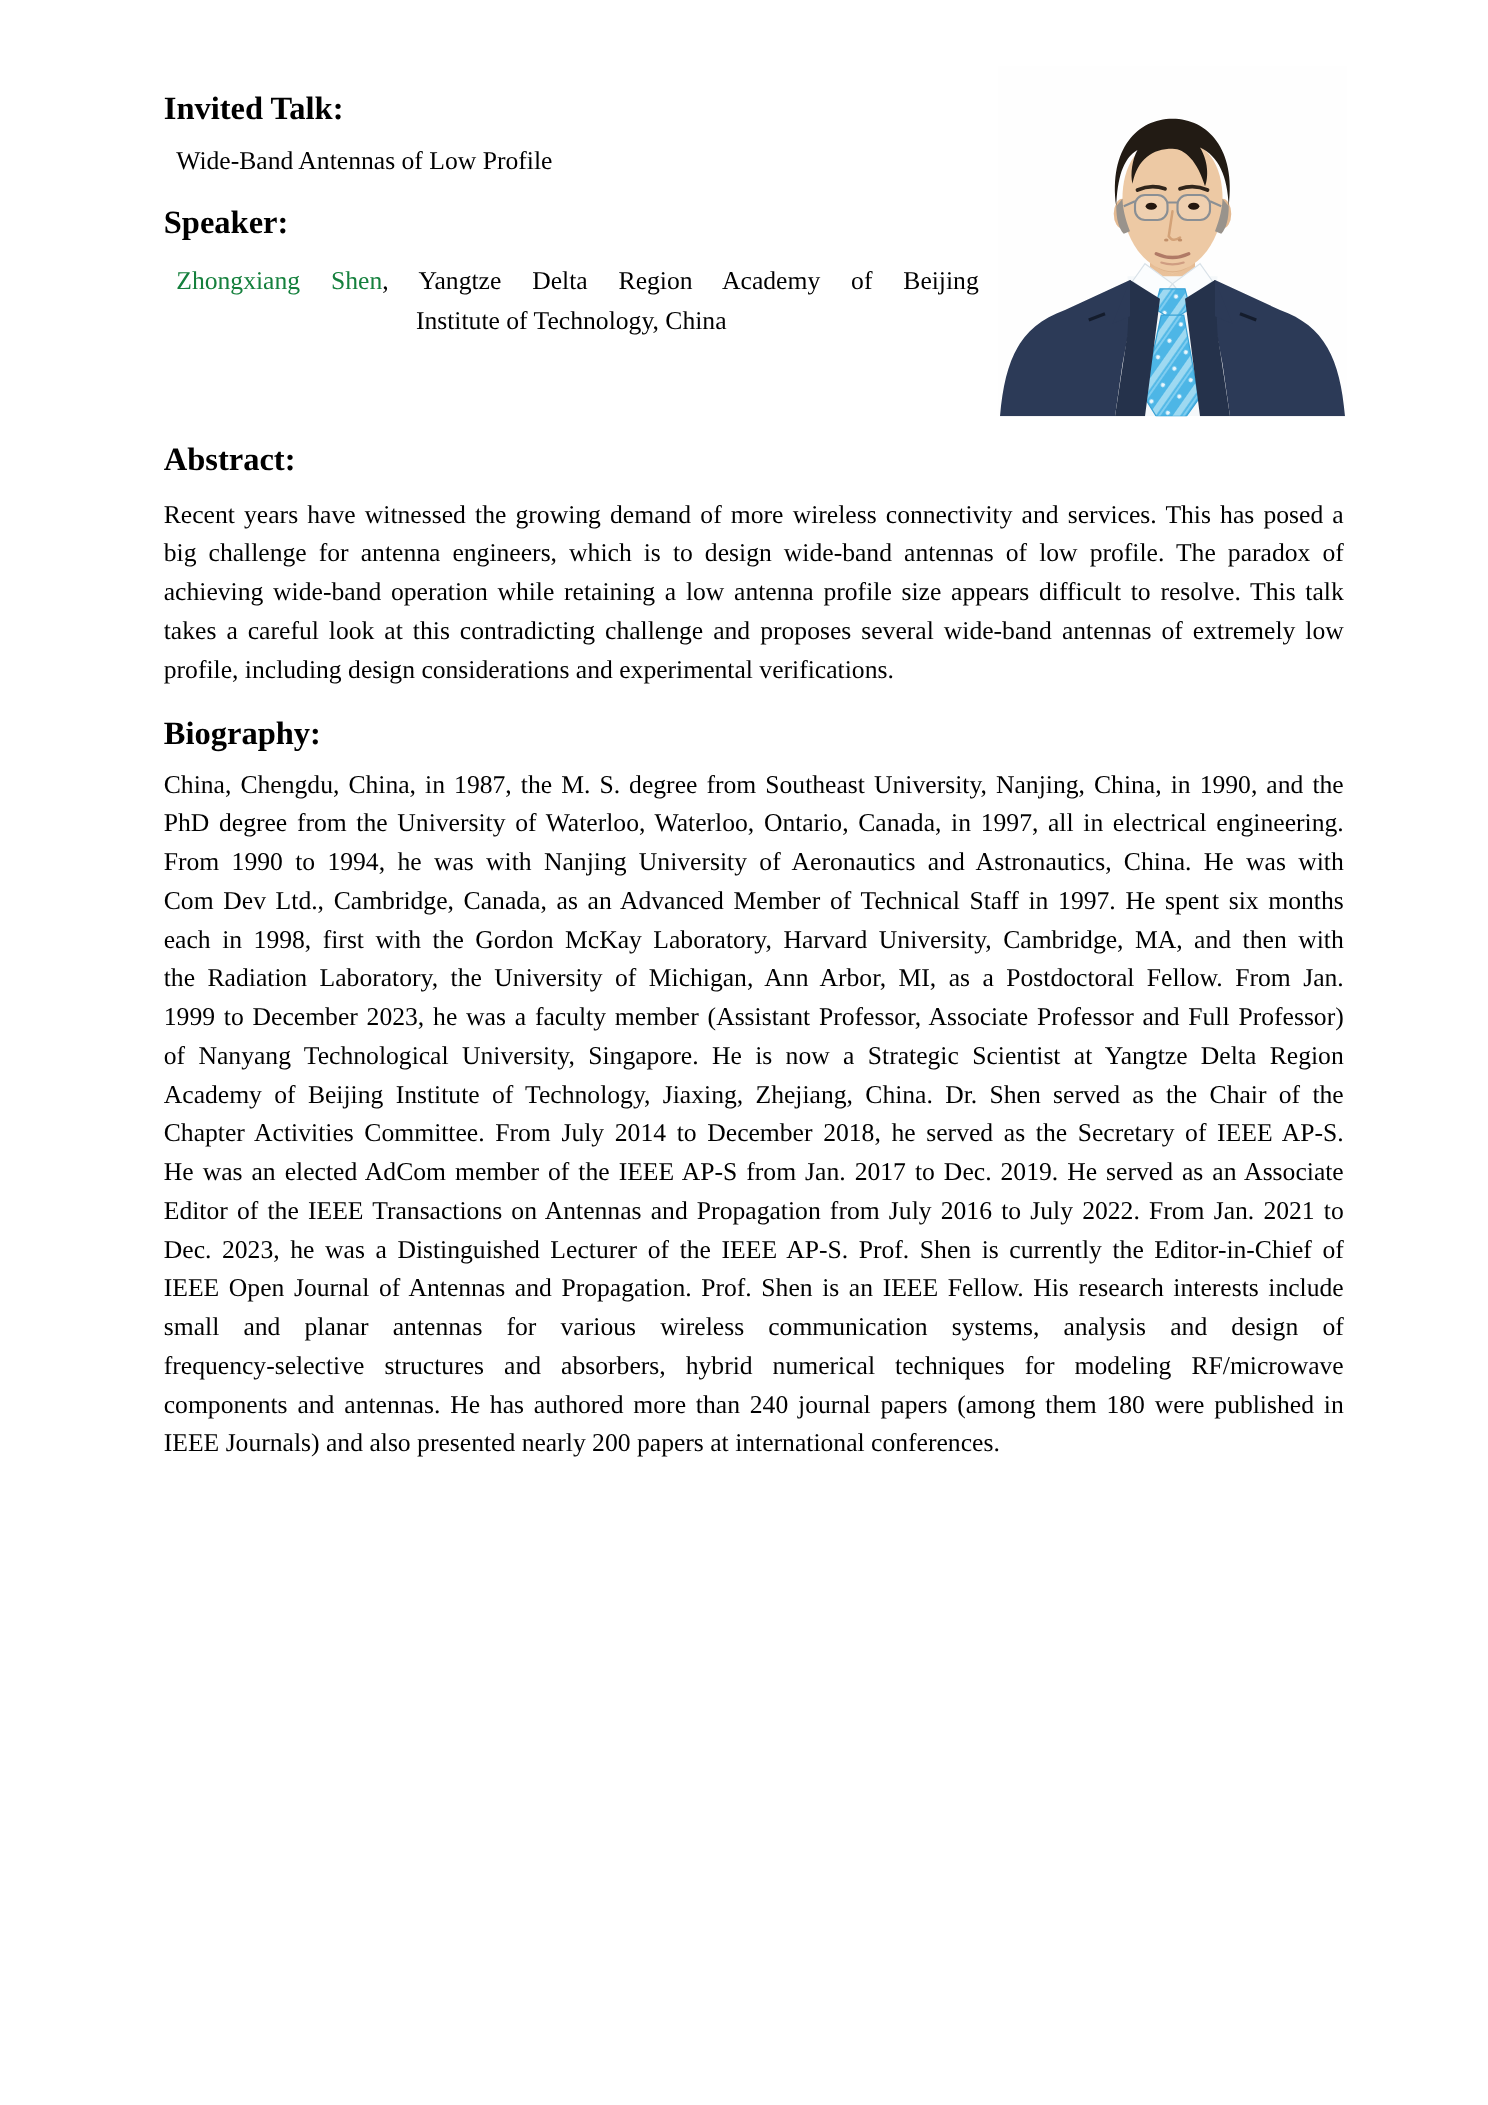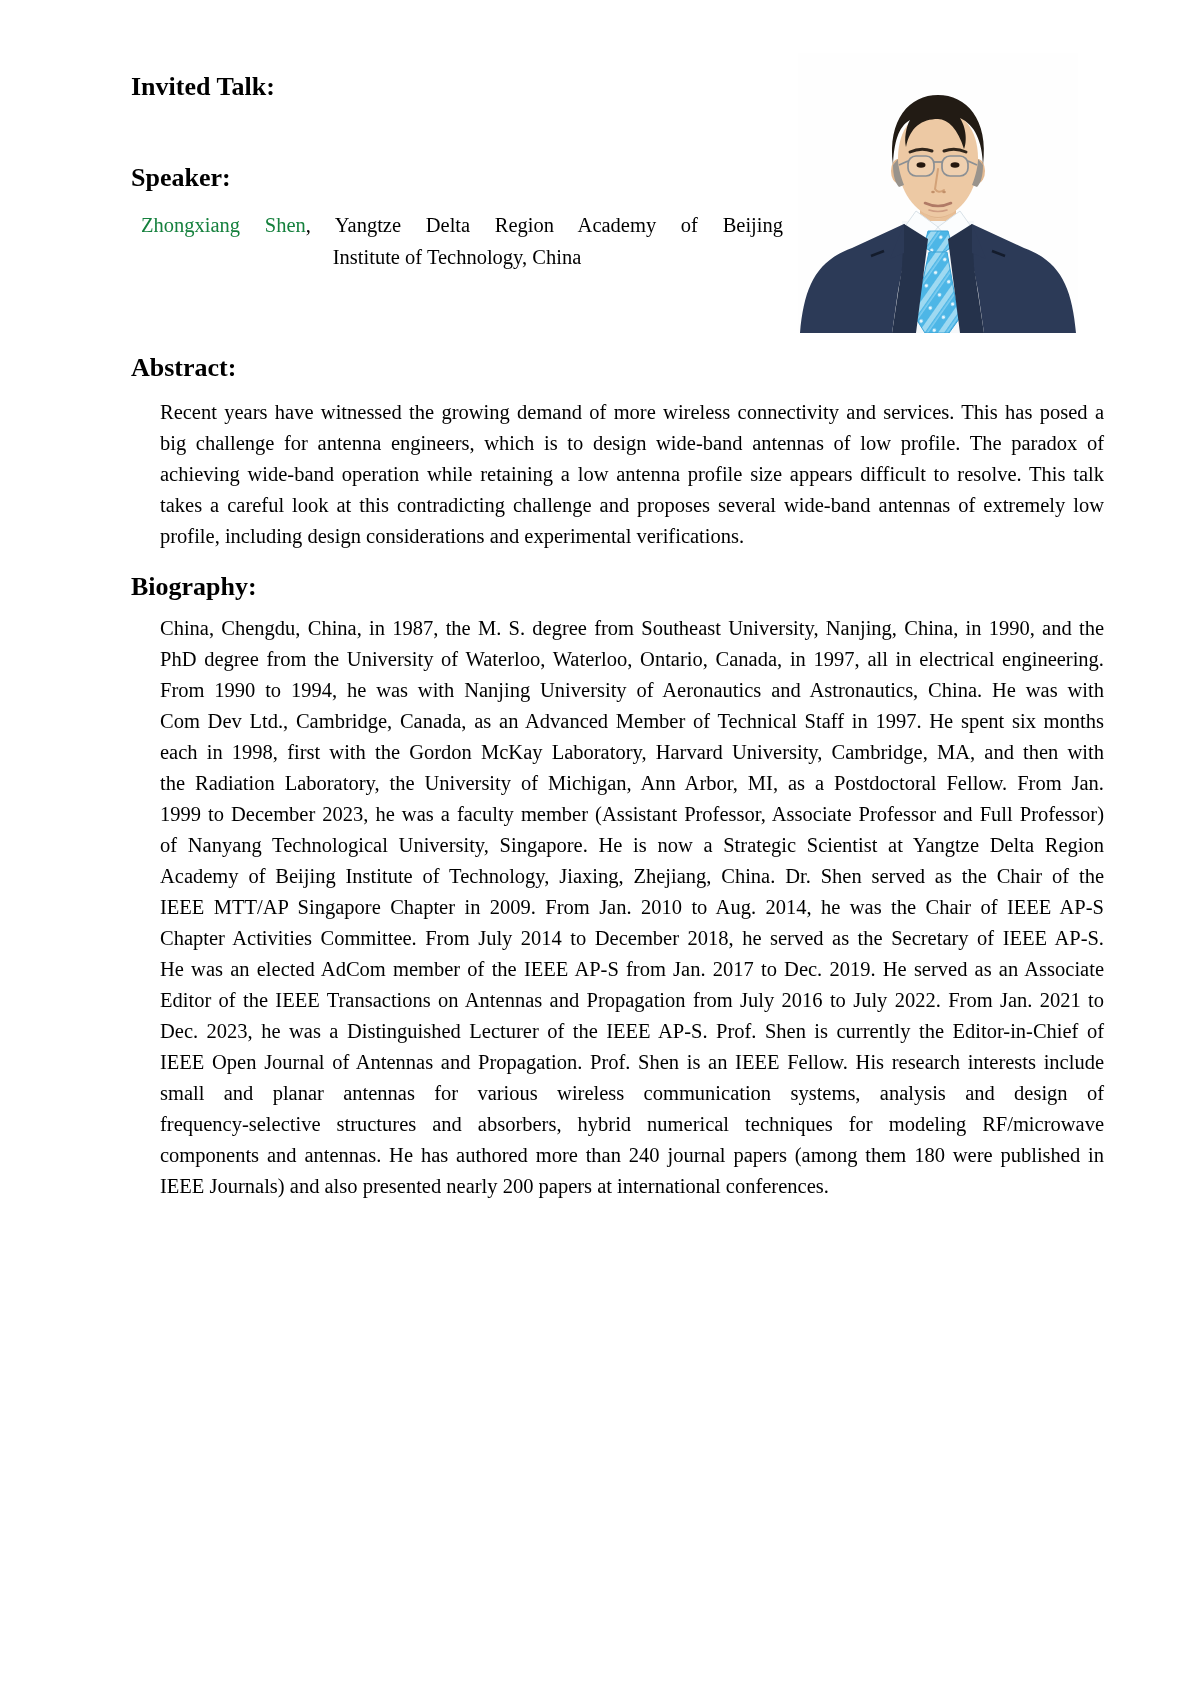--- a/index.html
+++ b/index.html
@@ -32,21 +32,21 @@
   }
   .speaker-line1 {
     padding-left:10px;
     text-align:justify; text-align-last:justify;
   }
   .speaker-line2 { text-align:center; }
   .name-link { color:#15803d; }
 
   .para {
     position:absolute; left:131px; width:944px;
-    font-size:20.5px; line-height:31px;margin-left:29px;
+    font-size:20.5px; line-height:31px;
   }
   .para-abstract  { top:397px; }
   .para-biography { top:613px; }
 
   .jline { text-align:justify; text-align-last:justify; }
   .jline.last { text-align:center; text-align-last:left; }
 
   .photo-box {
     position:absolute; left:798px; top:53px;
     width:280px; height:280px; background:#ffffff;
@@ -58,20 +58,21 @@
     text-align:right; font-size:13px; line-height:20px;
   }
 </style>
 </head>
 <body>
 
 <div class="page">
 
   <div class="heading h-invited">Invited Talk:</div>
 
+  <div class="talk-title">Wide-Band Antennas of Low Profile</div>
 
   <div class="heading h-speaker">Speaker:</div>
 
   <div class="speaker-block">
     <div class="speaker-line1"><span class="name-link">Zhongxiang Shen</span><span>, Yangtze Delta Region Academy of Beijing</span></div>
     <div class="speaker-line2">Institute of Technology, China</div>
   </div>
 
   <div class="photo-box">
     <svg viewBox="0 0 280 280">
@@ -165,21 +166,20 @@
   <div class="para para-biography">
       <div class="jline">China, Chengdu, China, in 1987, the M. S. degree from Southeast University, Nanjing, China, in 1990, and the</div>
       <div class="jline">PhD degree from the University of Waterloo, Waterloo, Ontario, Canada, in 1997, all in electrical engineering.</div>
       <div class="jline">From 1990 to 1994, he was with Nanjing University of Aeronautics and Astronautics, China. He was with</div>
       <div class="jline">Com Dev Ltd., Cambridge, Canada, as an Advanced Member of Technical Staff in 1997. He spent six months</div>
       <div class="jline">each in 1998, first with the Gordon McKay Laboratory, Harvard University, Cambridge, MA, and then with</div>
       <div class="jline">the Radiation Laboratory, the University of Michigan, Ann Arbor, MI, as a Postdoctoral Fellow. From Jan.</div>
       <div class="jline">1999 to December 2023, he was a faculty member (Assistant Professor, Associate Professor and Full Professor)</div>
       <div class="jline">of Nanyang Technological University, Singapore. He is now a Strategic Scientist at Yangtze Delta Region</div>
       <div class="jline">Academy of Beijing Institute of Technology, Jiaxing, Zhejiang, China. Dr. Shen served as the Chair of the</div>
-      <div class="jline">IEEE MTT/AP Singapore Chapter in 2009. From Jan. 2010 to Aug. 2014, he was the Chair of IEEE AP-S</div>
       <div class="jline">Chapter Activities Committee. From July 2014 to December 2018, he served as the Secretary of IEEE AP-S.</div>
       <div class="jline">He was an elected AdCom member of the IEEE AP-S from Jan. 2017 to Dec. 2019. He served as an Associate</div>
       <div class="jline">Editor of the IEEE Transactions on Antennas and Propagation from July 2016 to July 2022. From Jan. 2021 to</div>
       <div class="jline">Dec. 2023, he was a Distinguished Lecturer of the IEEE AP-S. Prof. Shen is currently the Editor-in-Chief of</div>
       <div class="jline">IEEE Open Journal of Antennas and Propagation. Prof. Shen is an IEEE Fellow. His research interests include</div>
       <div class="jline">small and planar antennas for various wireless communication systems, analysis and design of</div>
       <div class="jline">frequency-selective structures and absorbers, hybrid numerical techniques for modeling RF/microwave</div>
       <div class="jline">components and antennas. He has authored more than 240 journal papers (among them 180 were published in</div>
       <div class="jline last">IEEE Journals) and also presented nearly 200 papers at international conferences.</div>
     </div>

